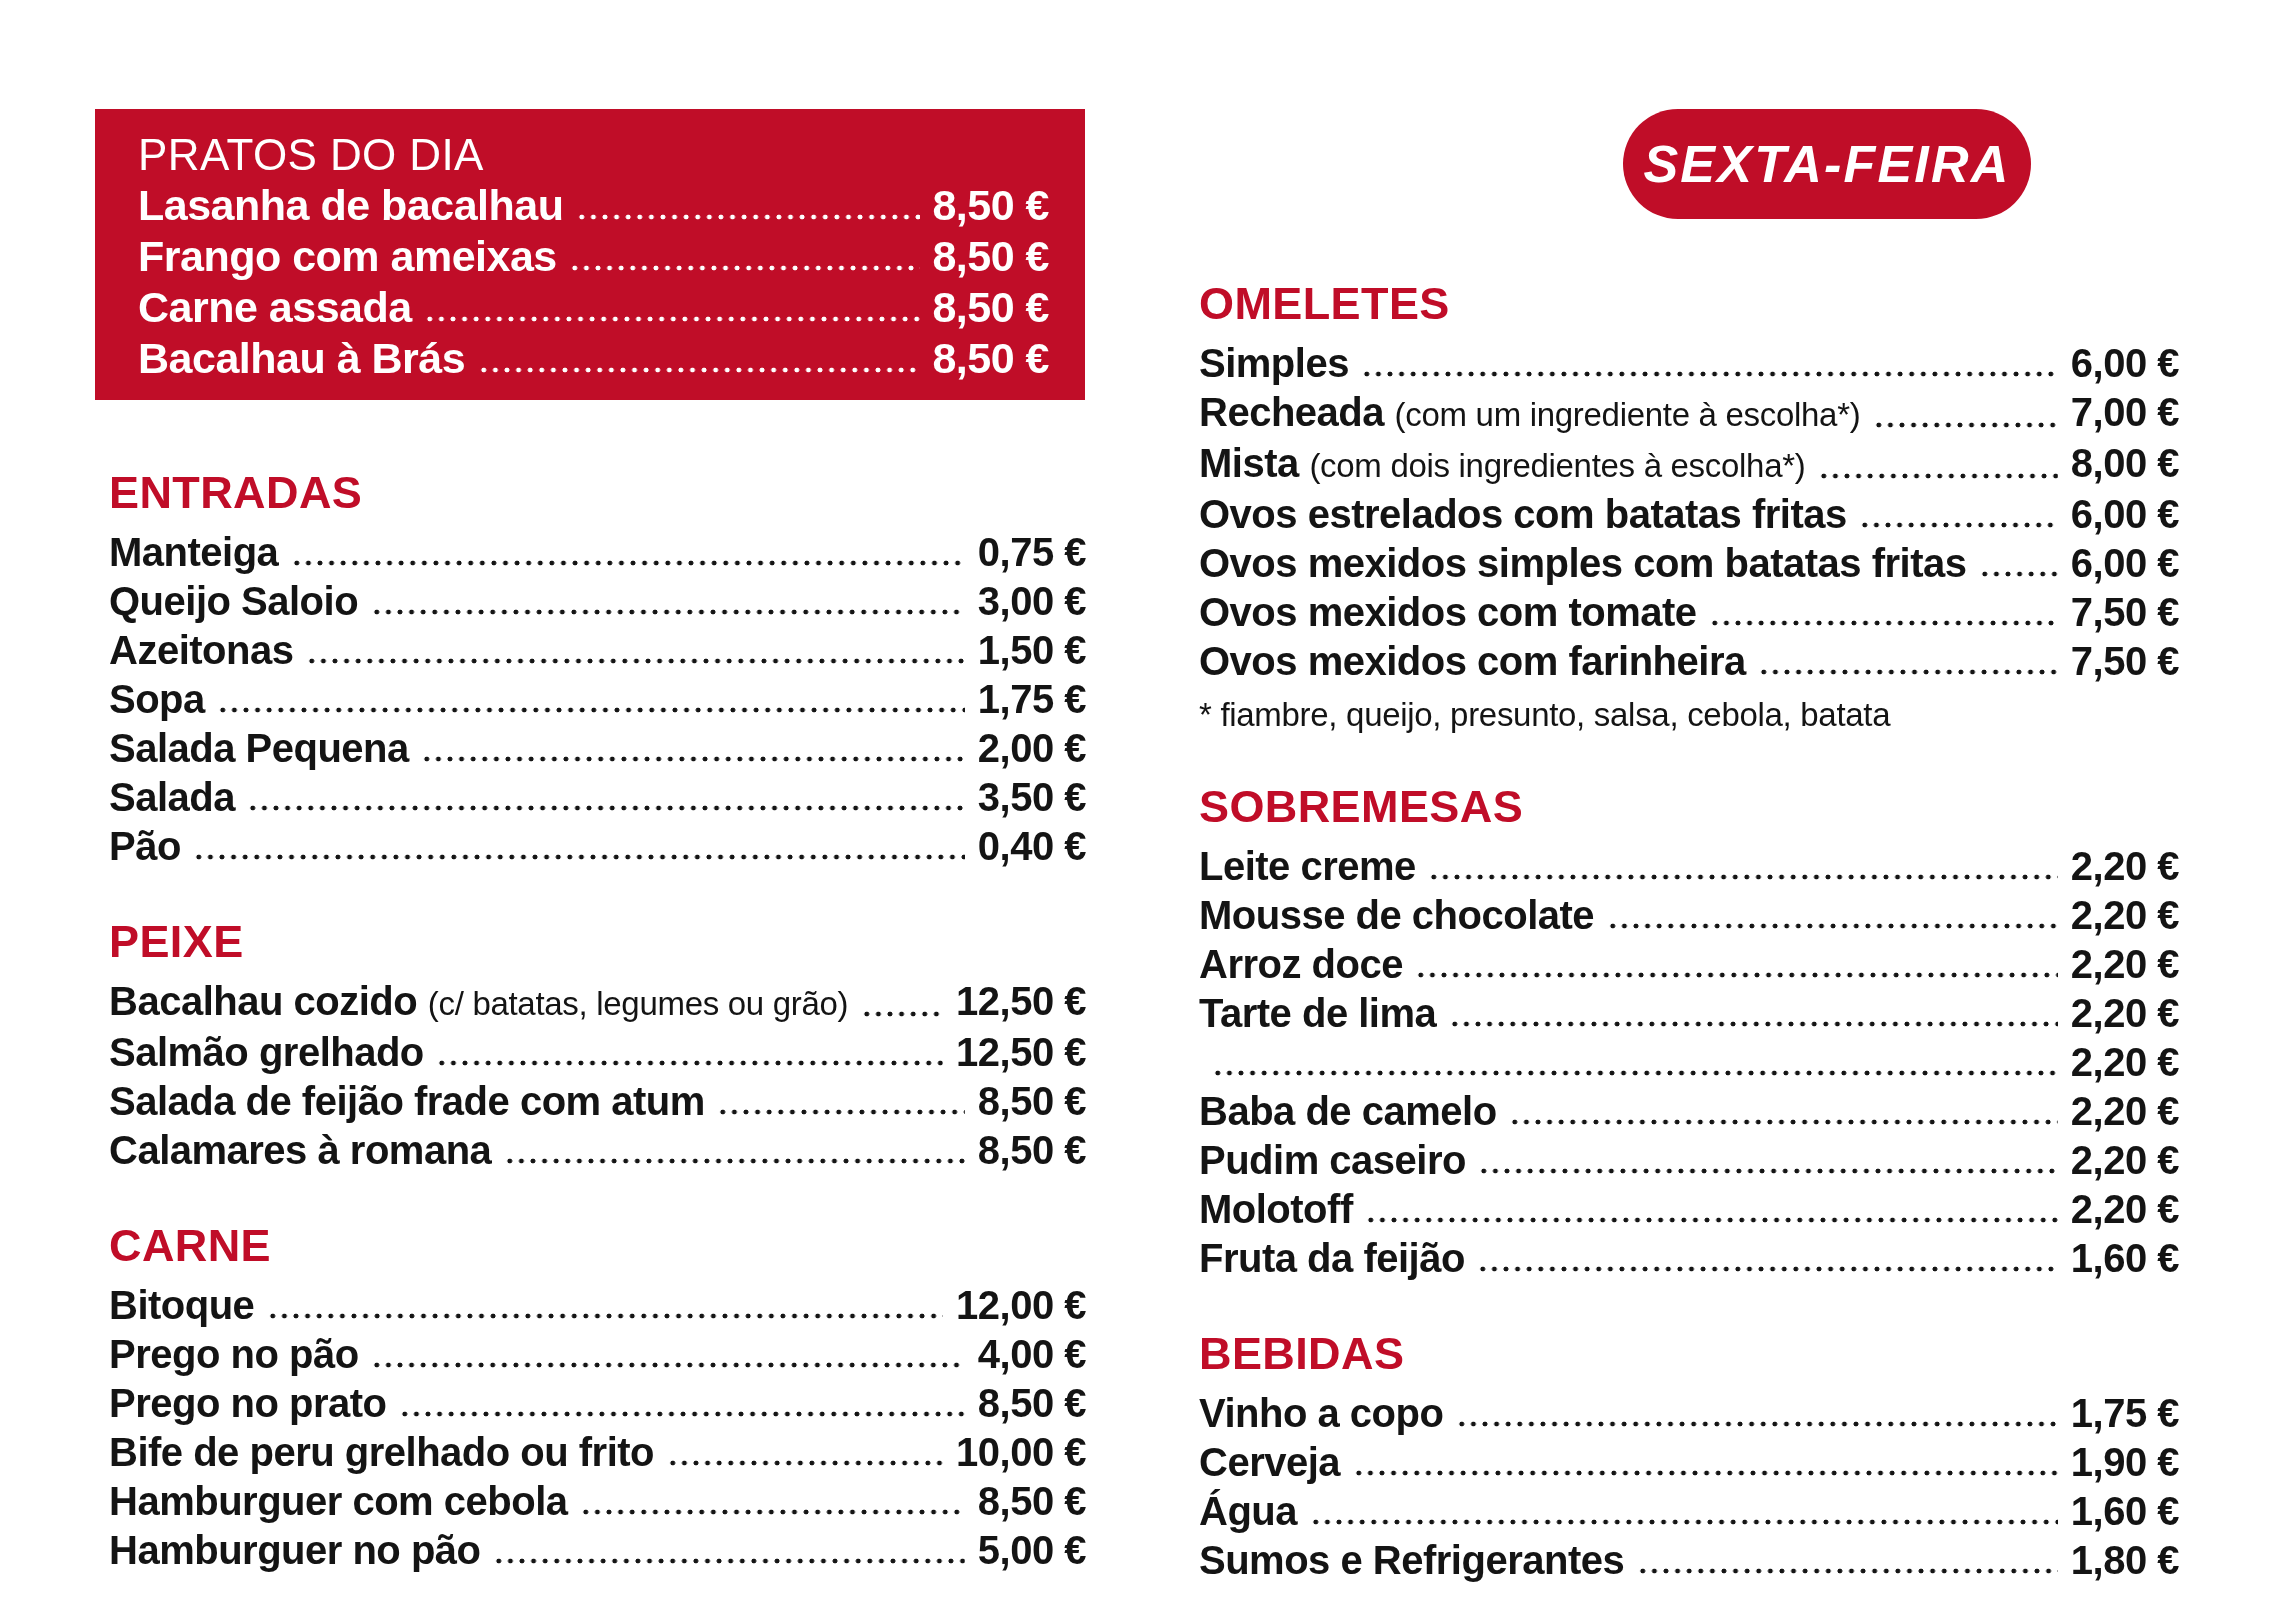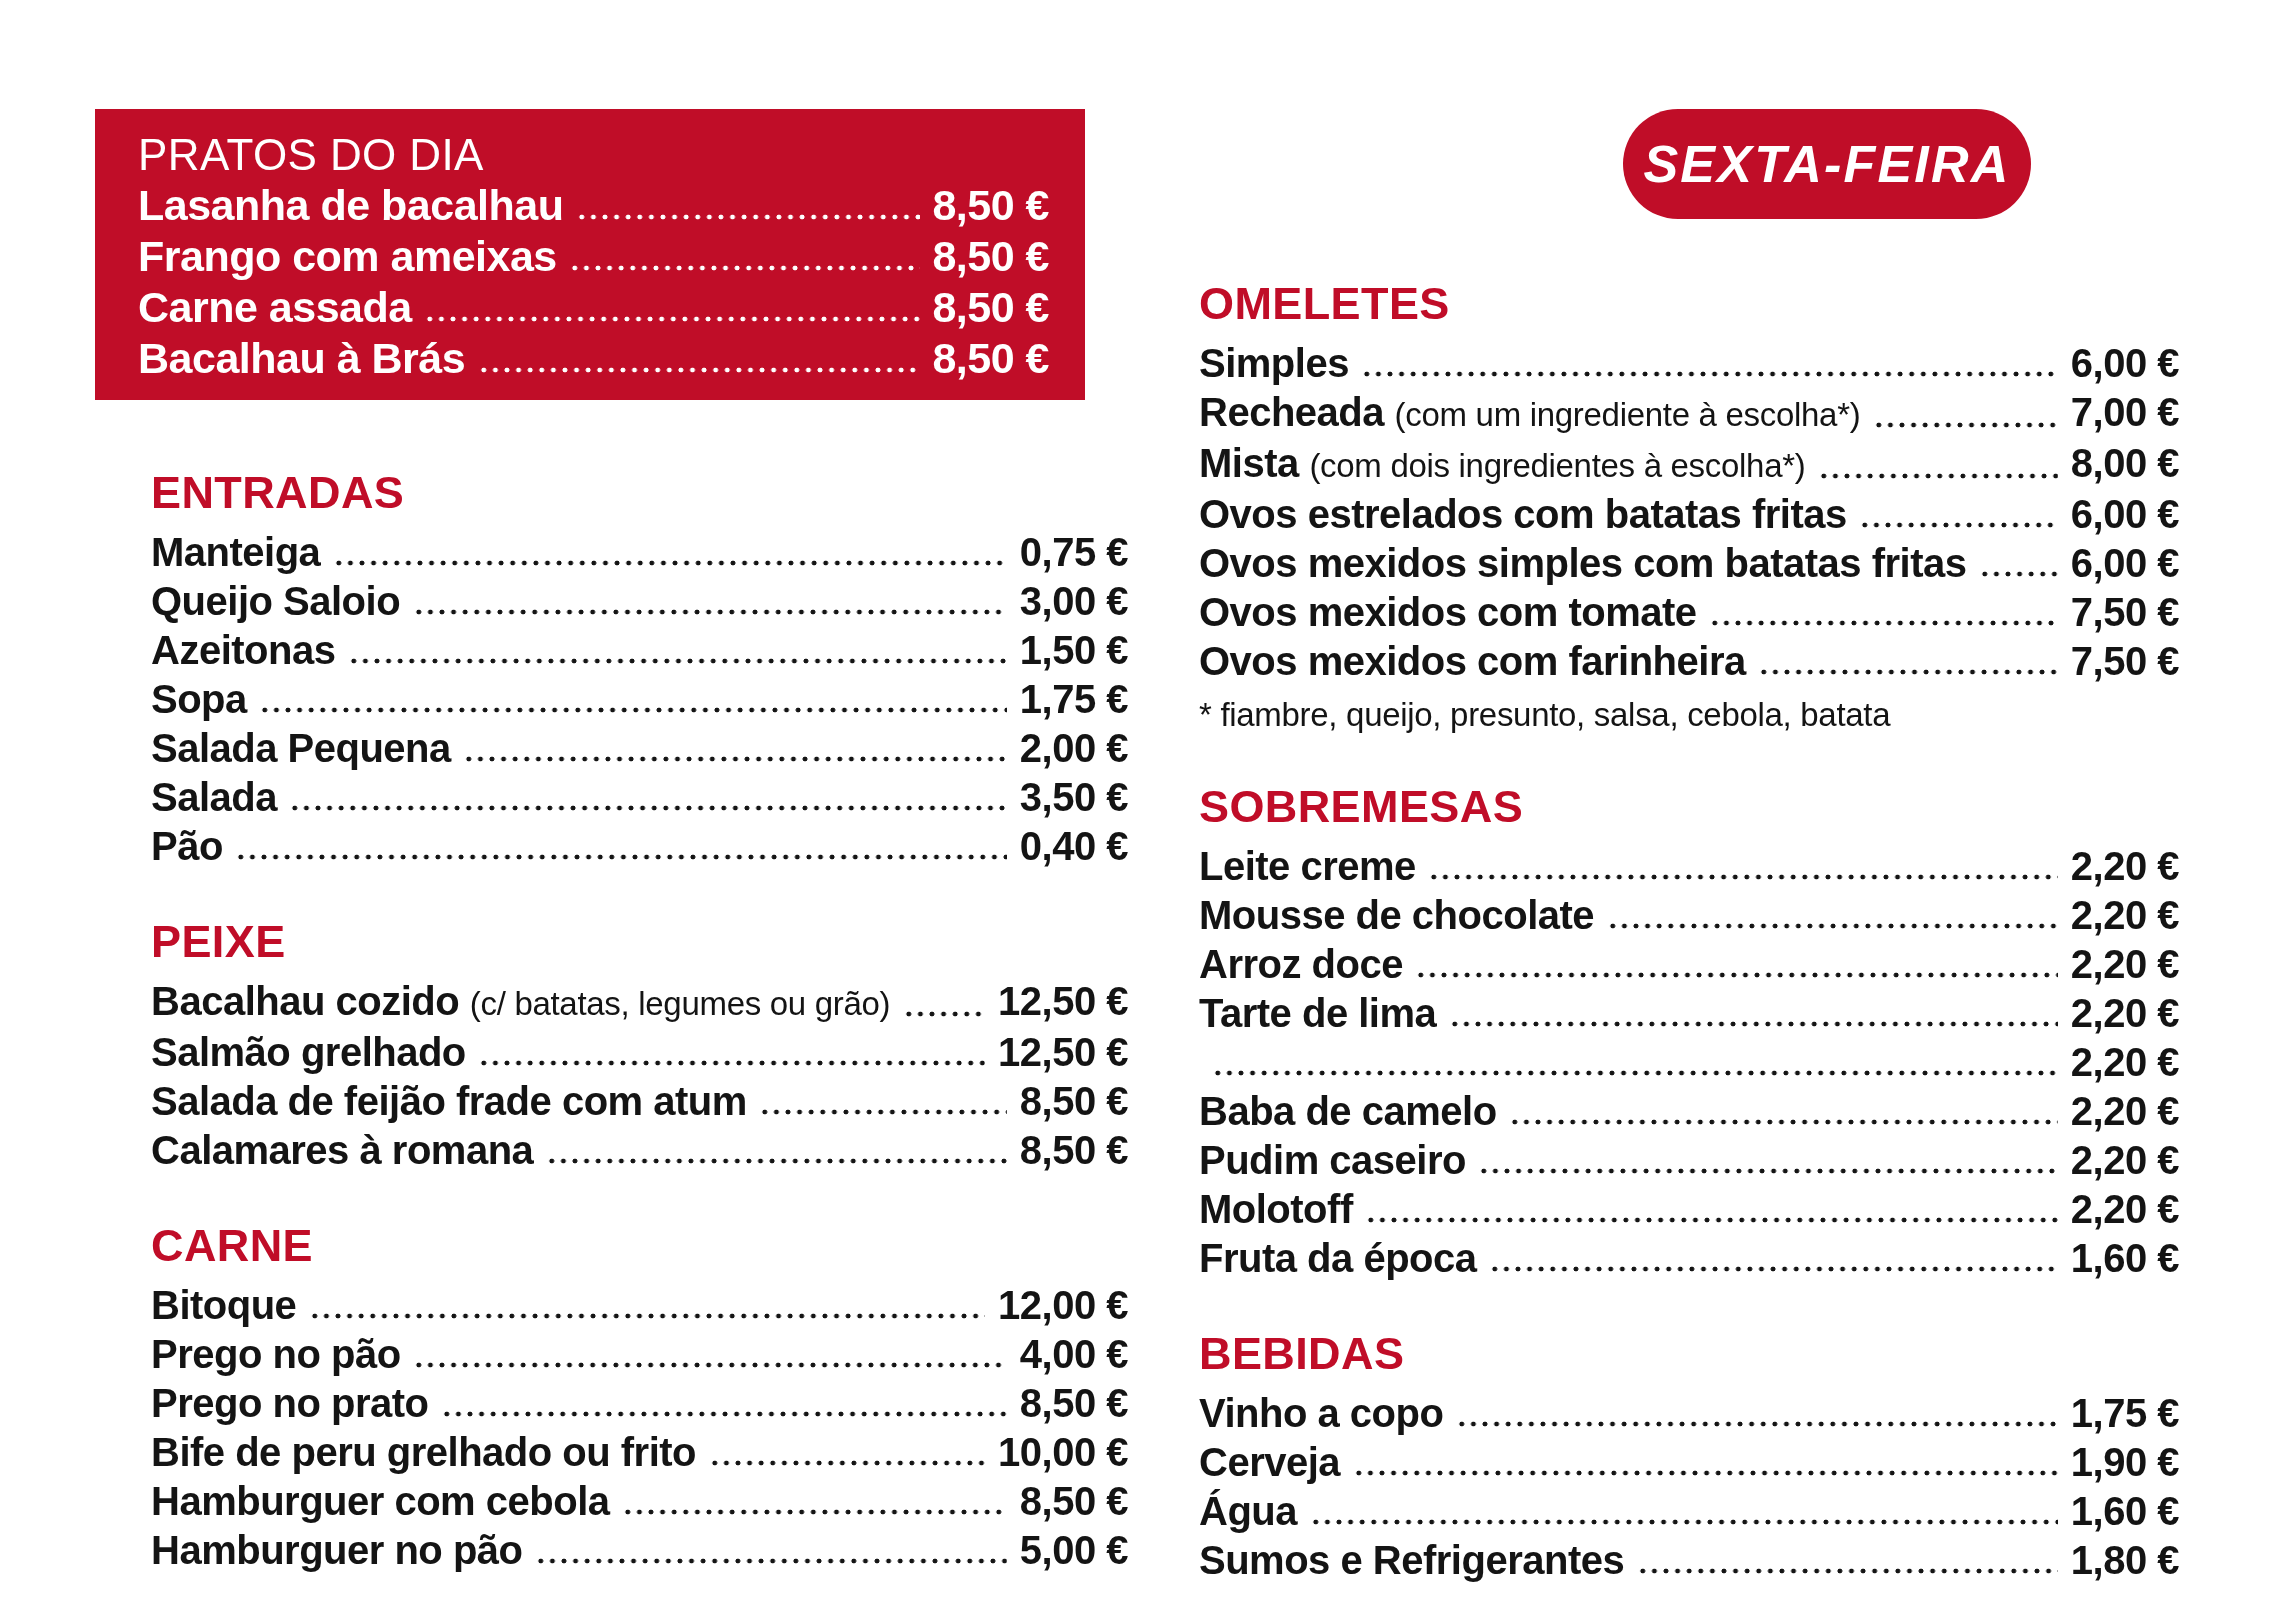--- a/index.html
+++ b/index.html
@@ -29,21 +29,21 @@
   
   .day-pill{
     position:absolute;left:1623px;top:109px;width:408px;height:110px;
     background:var(--red);border-radius:55px;
     display:flex;align-items:center;justify-content:center;
     color:#ffffff;font-size:52px;font-weight:700;letter-spacing:2.2px;font-style:italic;
   }
 
   
   .col{position:absolute;}
-  .col-left{left:109px;top:467px;width:977px;margin-left:42px;}
+  .col-left{left:109px;top:467px;width:977px;}
   .col-right{left:1199px;top:278px;width:980px;}
 
   .menu-section .section-title{
     color:var(--red);font-size:45px;font-weight:700;
     margin:45px 0 9px 0;line-height:52px;letter-spacing:0.4px;
   }
   .menu-section:first-child .section-title{margin-top:0;}
 
   .row{
     display:flex;align-items:baseline;
@@ -270,21 +270,21 @@
           <span class="item-name"><span>Pudim caseiro</span></span>
           <span class="leader"></span>
           <span class="price">2,20 €</span>
         </div>
         <div class="row">
           <span class="item-name"><span>Molotoff</span></span>
           <span class="leader"></span>
           <span class="price">2,20 €</span>
         </div>
         <div class="row">
-          <span class="item-name"><span>Fruta da época</span></span>
+          <span class="item-name"><span>Fruta da feijão</span></span>
           <span class="leader"></span>
           <span class="price">1,60 €</span>
         </div>
       </section>
       <section class="menu-section">
         <h2 class="section-title">BEBIDAS</h2>
         <div class="row">
           <span class="item-name"><span>Vinho a copo</span></span>
           <span class="leader"></span>
           <span class="price">1,75 €</span>

